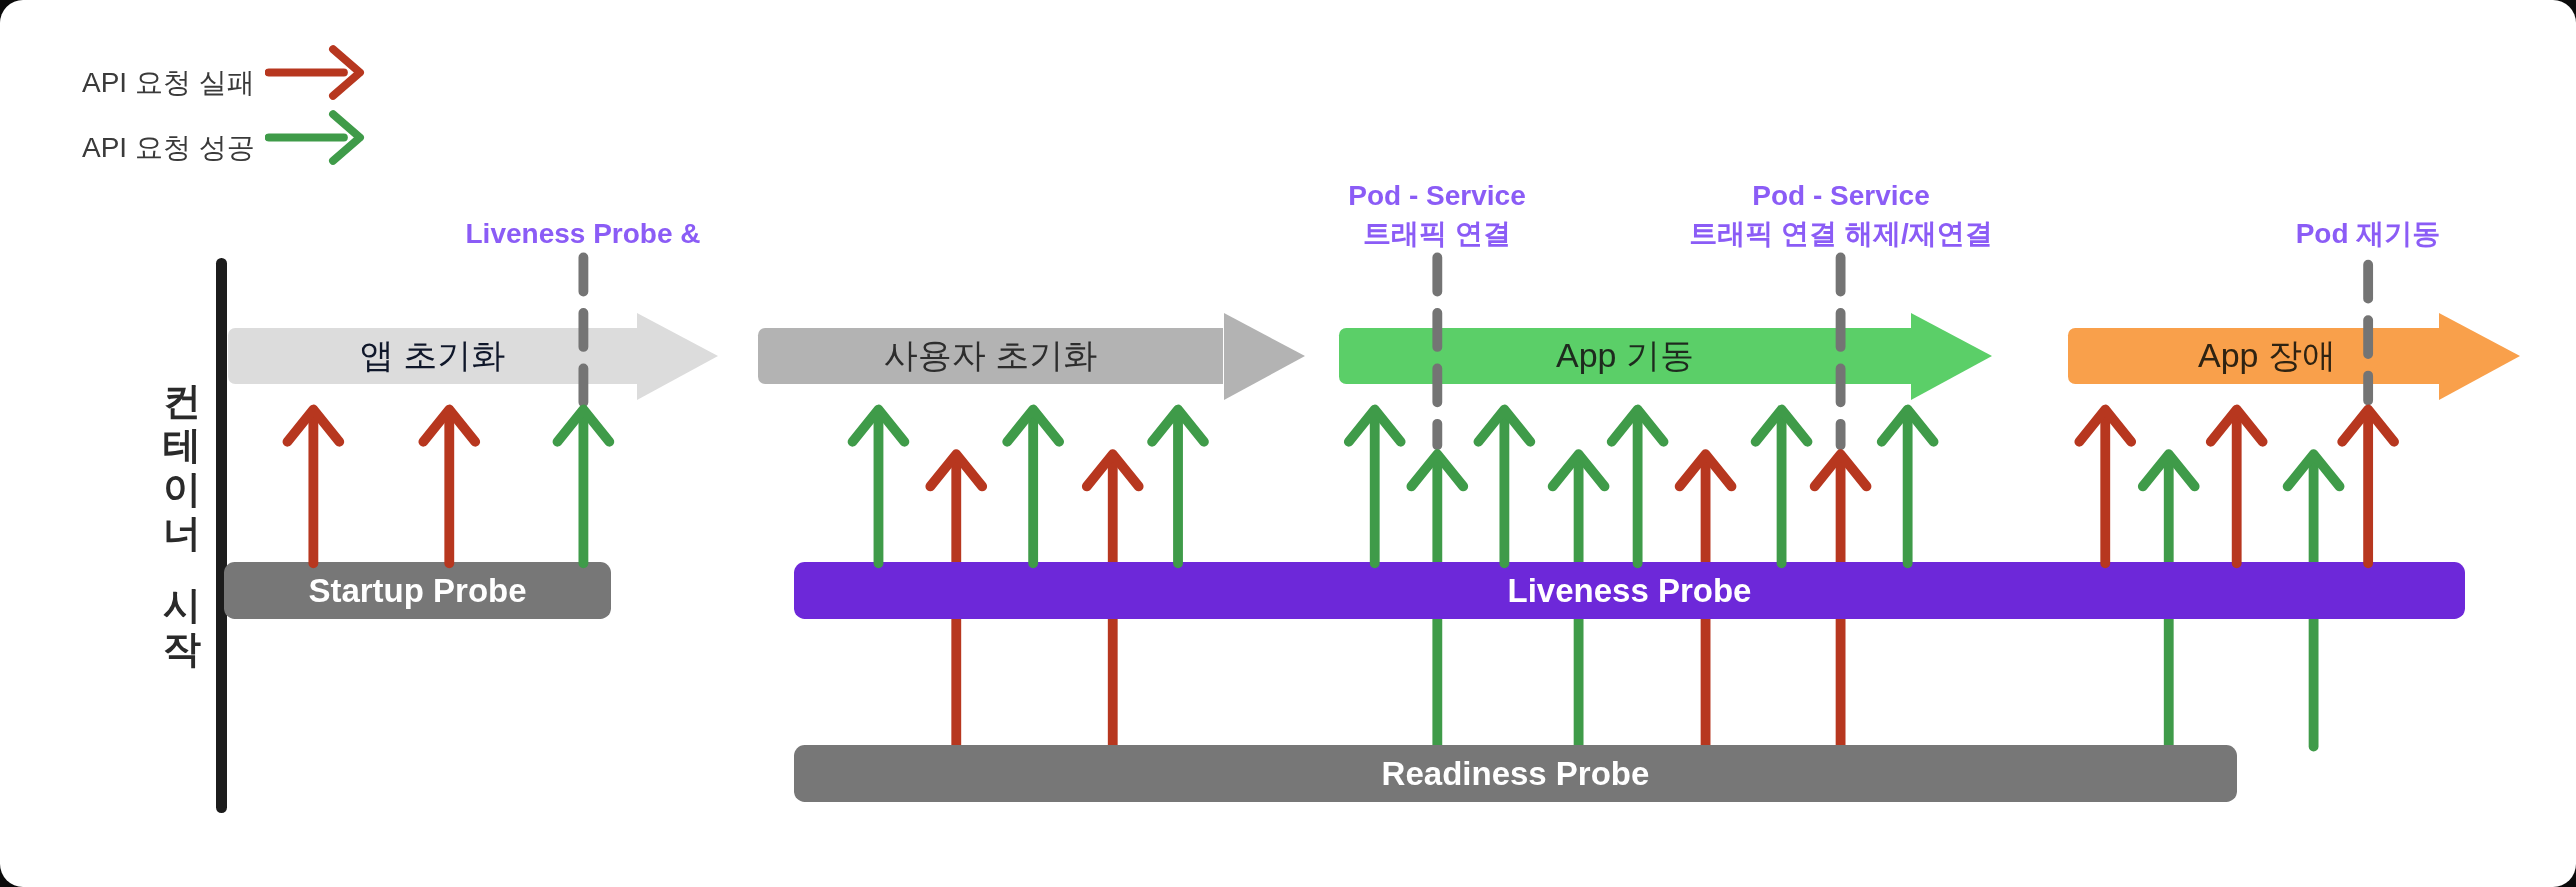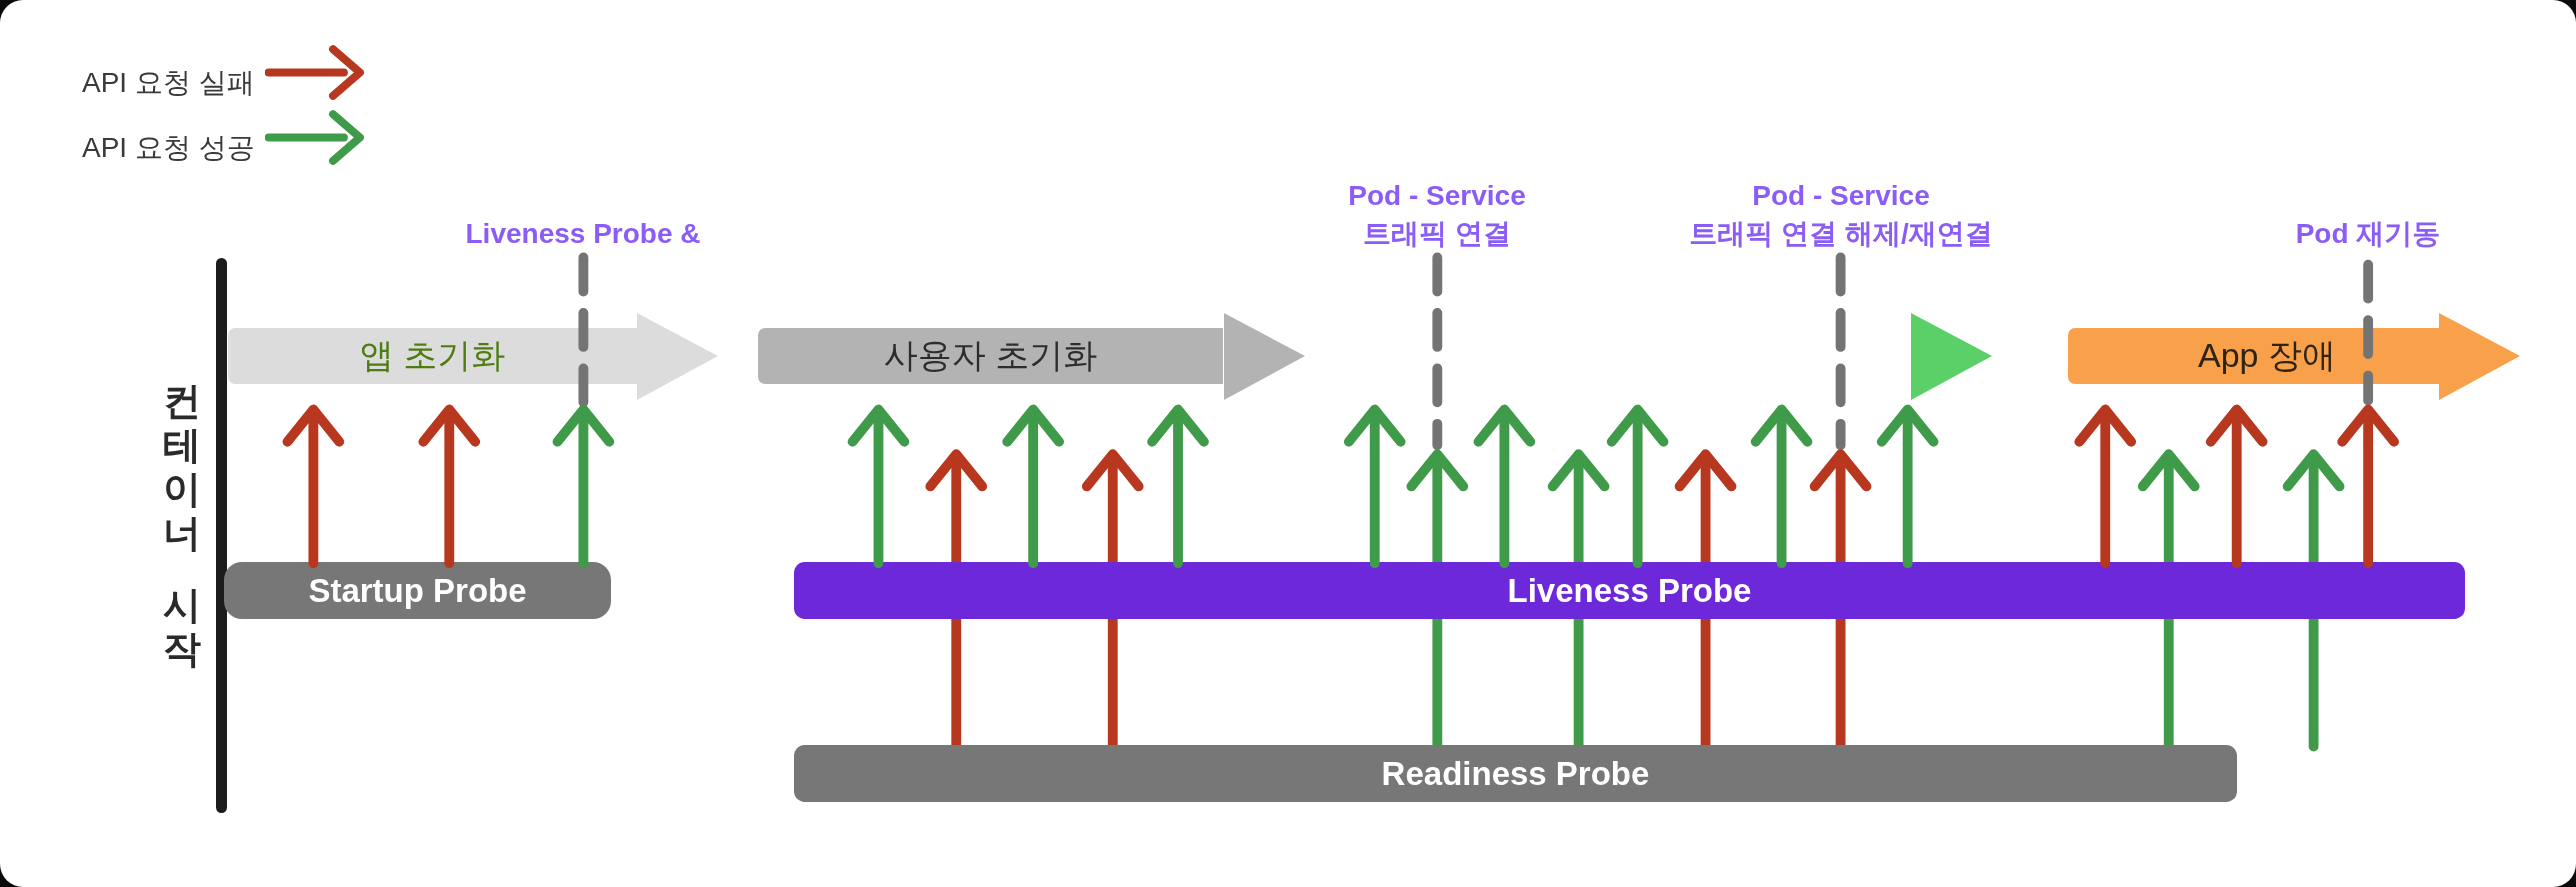--- a/index.html
+++ b/index.html
@@ -80,27 +80,30 @@
   <div class="axis-line" id="axis-line" style="background: rgb(28, 28, 28);"></div>
   <div class="axis-text" id="axis-text-1" style="top:379px;">컨
 테
 이
 너</div>
   <div class="axis-text" id="axis-text-2" style="top:583px;">시
 작</div>
 
   <div class="bands-layer" id="bands">
       <div class="band-body" style="left: 228px; width: 409px; background: rgb(220, 220, 220);">
-        <div class="band-label" style="color: #4d7c0f;">앱 초기화</div>
+        <div class="band-label" style="color: #0f172a;">앱 초기화</div>
       </div>
       <div class="band-head" style="left: 637px; border-left: 81px solid rgb(220, 220, 220);"></div>
       <div class="band-body" style="left: 758px; width: 465px; background: rgb(179, 179, 179);">
         <div class="band-label" style="color: rgb(45, 45, 45);">사용자 초기화</div>
       </div>
       <div class="band-head" style="left: 1224px; border-left: 81px solid rgb(179, 179, 179);"></div>
+      <div class="band-body" style="left: 1339px; width: 572px; background: rgb(91, 207, 104);">
+        <div class="band-label" style="color: rgb(30, 42, 30);">App 기동</div>
+      </div>
       <div class="band-head" style="left: 1911px; border-left: 81px solid rgb(91, 207, 104);"></div>
       <div class="band-body" style="left: 2041px; width: 398px; background: rgb(249, 160, 75); margin-left: 27px;">
         <div class="band-label" style="color: rgb(47, 35, 18);">App 장애</div>
       </div>
       <div class="band-head" style="left: 2439px; border-left: 81px solid rgb(249, 160, 75);"></div>
     </div>
 
   <svg class="svg-under" id="svg-under" width="2576" height="887" viewBox="0 0 2880 992">
       <path d="M 652 288 L 652 450" stroke="#747474" stroke-width="11" stroke-linecap="round" stroke-dasharray="38 24" fill="none"></path>
       <path d="M 1607 288 L 1607 498" stroke="#747474" stroke-width="11" stroke-linecap="round" stroke-dasharray="38 24" fill="none"></path>
@@ -134,21 +137,21 @@
         <path d="M 2425 835 L 2425 514" stroke="#3f9b49" stroke-width="11" stroke-linecap="round" fill="none"></path>
         <path d="M 2396 544 L 2425 508 L 2454 544" stroke="#3f9b49" stroke-width="11" stroke-linecap="round" stroke-linejoin="round" fill="none"></path>
       </g>
       <g>
         <path d="M 2587 835 L 2587 514" stroke="#3f9b49" stroke-width="11" stroke-linecap="round" fill="none"></path>
         <path d="M 2558 544 L 2587 508 L 2616 544" stroke="#3f9b49" stroke-width="11" stroke-linecap="round" stroke-linejoin="round" fill="none"></path>
       </g>
     </svg>
 
   <div id="probes">
-      <div class="probe-bar" style="left: 224px; top: 562px; width: 387px; background: rgb(119, 119, 119); border-radius: 18px;">
+      <div class="probe-bar" style="left: 224px; top: 562px; width: 387px; background: rgb(119, 119, 119);">
         <div class="probe-label">Startup Probe</div>
       </div>
       <div class="probe-bar" style="left: 794px; top: 562px; width: 1671px; background: #6d28d9;">
         <div class="probe-label">Liveness Probe</div>
       </div>
       <div class="probe-bar" style="left: 794px; top: 745px; width: 1443px; background: rgb(119, 119, 119);">
         <div class="probe-label">Readiness Probe</div>
       </div>
     </div>
 

